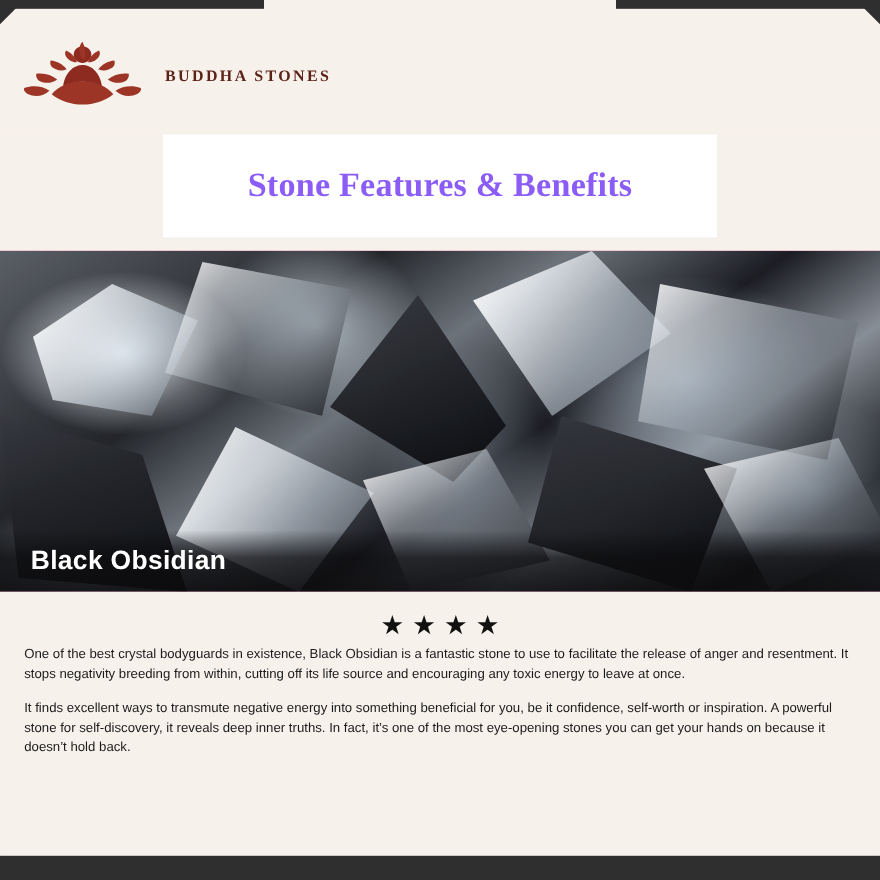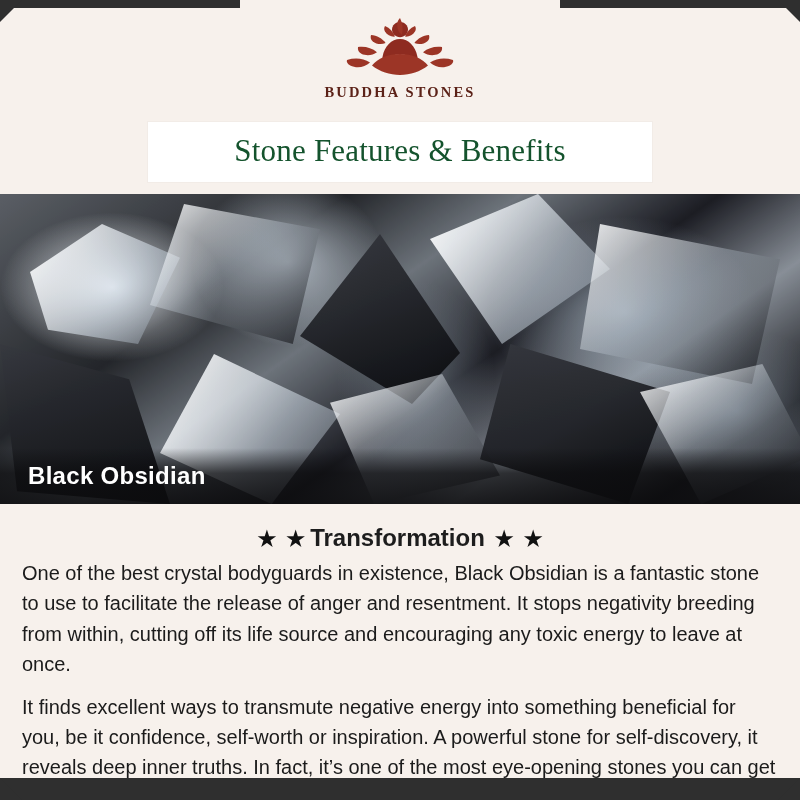--- a/index.html
+++ b/index.html
@@ -64,21 +64,21 @@
     background: #2f2f2f;
     z-index: 25;
   }
 
   
   .header {
     position: relative;
     height: 122px;
     background: #f7f1ec;
     display: flex;
-    flex-direction: column;
+    flex-direction: row;
     align-items: center;
     justify-content: flex-start;
     padding-top: 16px;
     box-sizing: border-box;
   }
   .logo-mark {
     width: 150px;
     height: 66px;
     position: relative;
   }
@@ -94,26 +94,26 @@
   
   .title-band {
     position: relative;
     background: #ffffff;
     margin: 0 148px;
     padding: 12px 0 14px;
     text-align: center;
     box-shadow: 0 0 0 1px rgba(0,0,0,0.02);
   }
   .title-band h1 {
-    margin: 0;
+    margin: 17px;
     font-size: 31px;
     line-height: 1.1;
-    color: #14532d;
+    color: #8b5cf6;
     font-family: "Liberation Serif", serif;
-    font-weight: normal;
+    font-weight: bold;
     letter-spacing: 0.2px;
   }
 
   
   .photo-wrap {
     position: relative;
     width: 800px;
     height: 310px;
     margin-top: 12px;
     overflow: hidden;
@@ -198,21 +198,21 @@
     white-space: nowrap;
   }
   .star {
     font-size: 21px;
     color: #111;
     line-height: 1;
   }
 
   .body-text p {
     margin: 0;
-    font-size: 20px;
+    font-size: 12px;
     line-height: 1.52;
     color: #1b1b1b;
     font-family: "Liberation Sans", sans-serif;
   }
   .body-text p + p {
     margin-top: 12px;
   }
 
   .bottom-bar {
     position: absolute;
@@ -282,21 +282,20 @@
     </div>
   </div>
 
   <div class="content">
     <div class="benefits">
       <div class="benefit">
         <span class="star">★</span>
       </div>
       <div class="benefit">
         <span class="star">★</span>
-        <span>Transformation</span>
       </div>
       <div class="benefit">
         <span class="star">★</span>
       </div>
       <div class="benefit">
         <span class="star">★</span>
       </div>
     </div>
 
     <div class="body-text">

